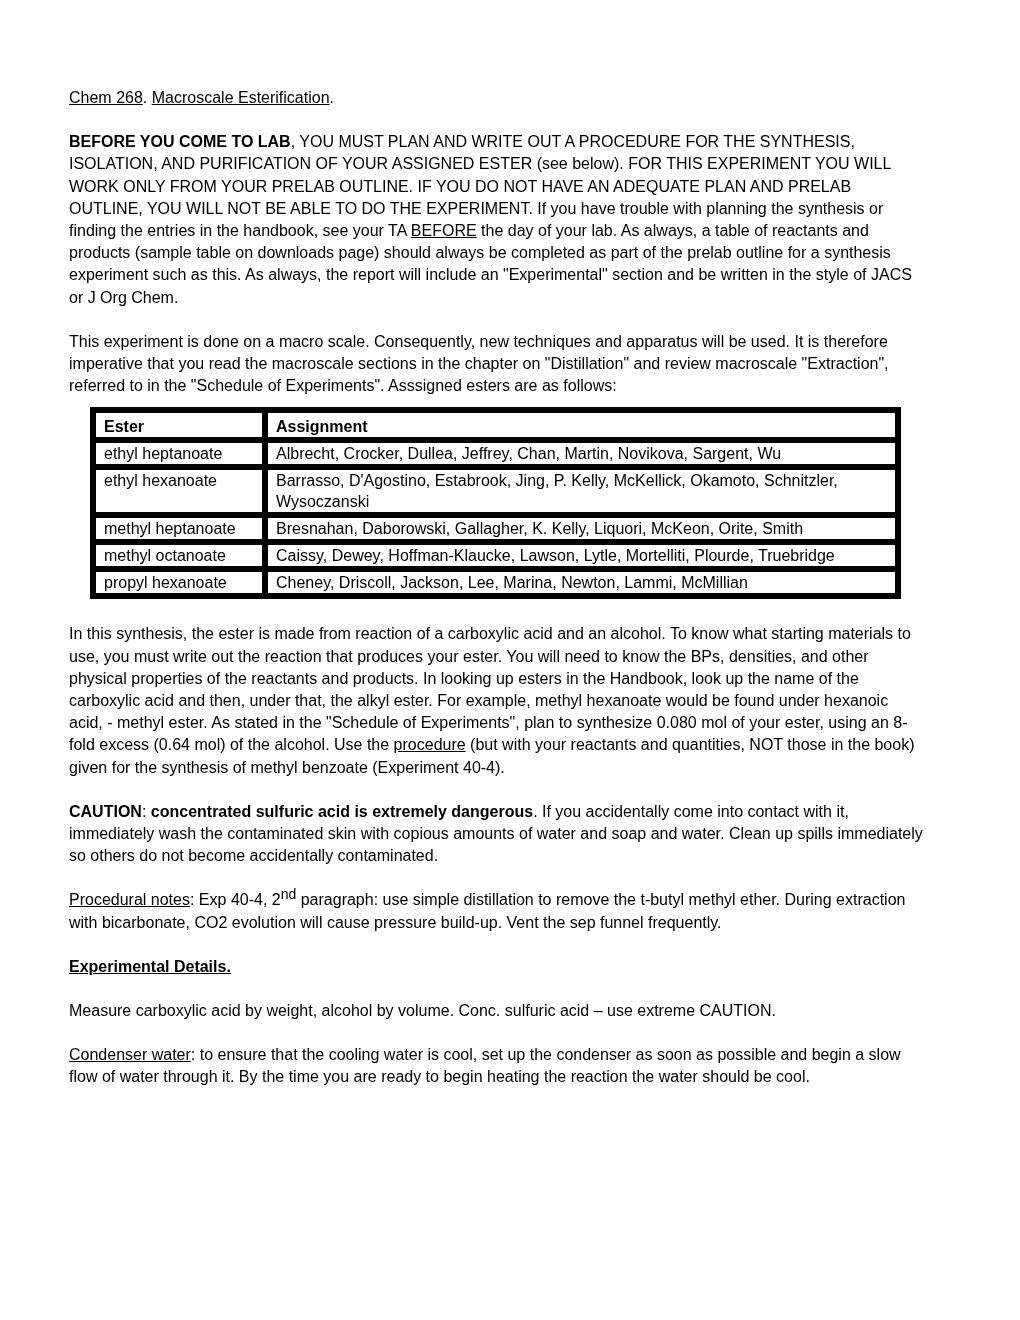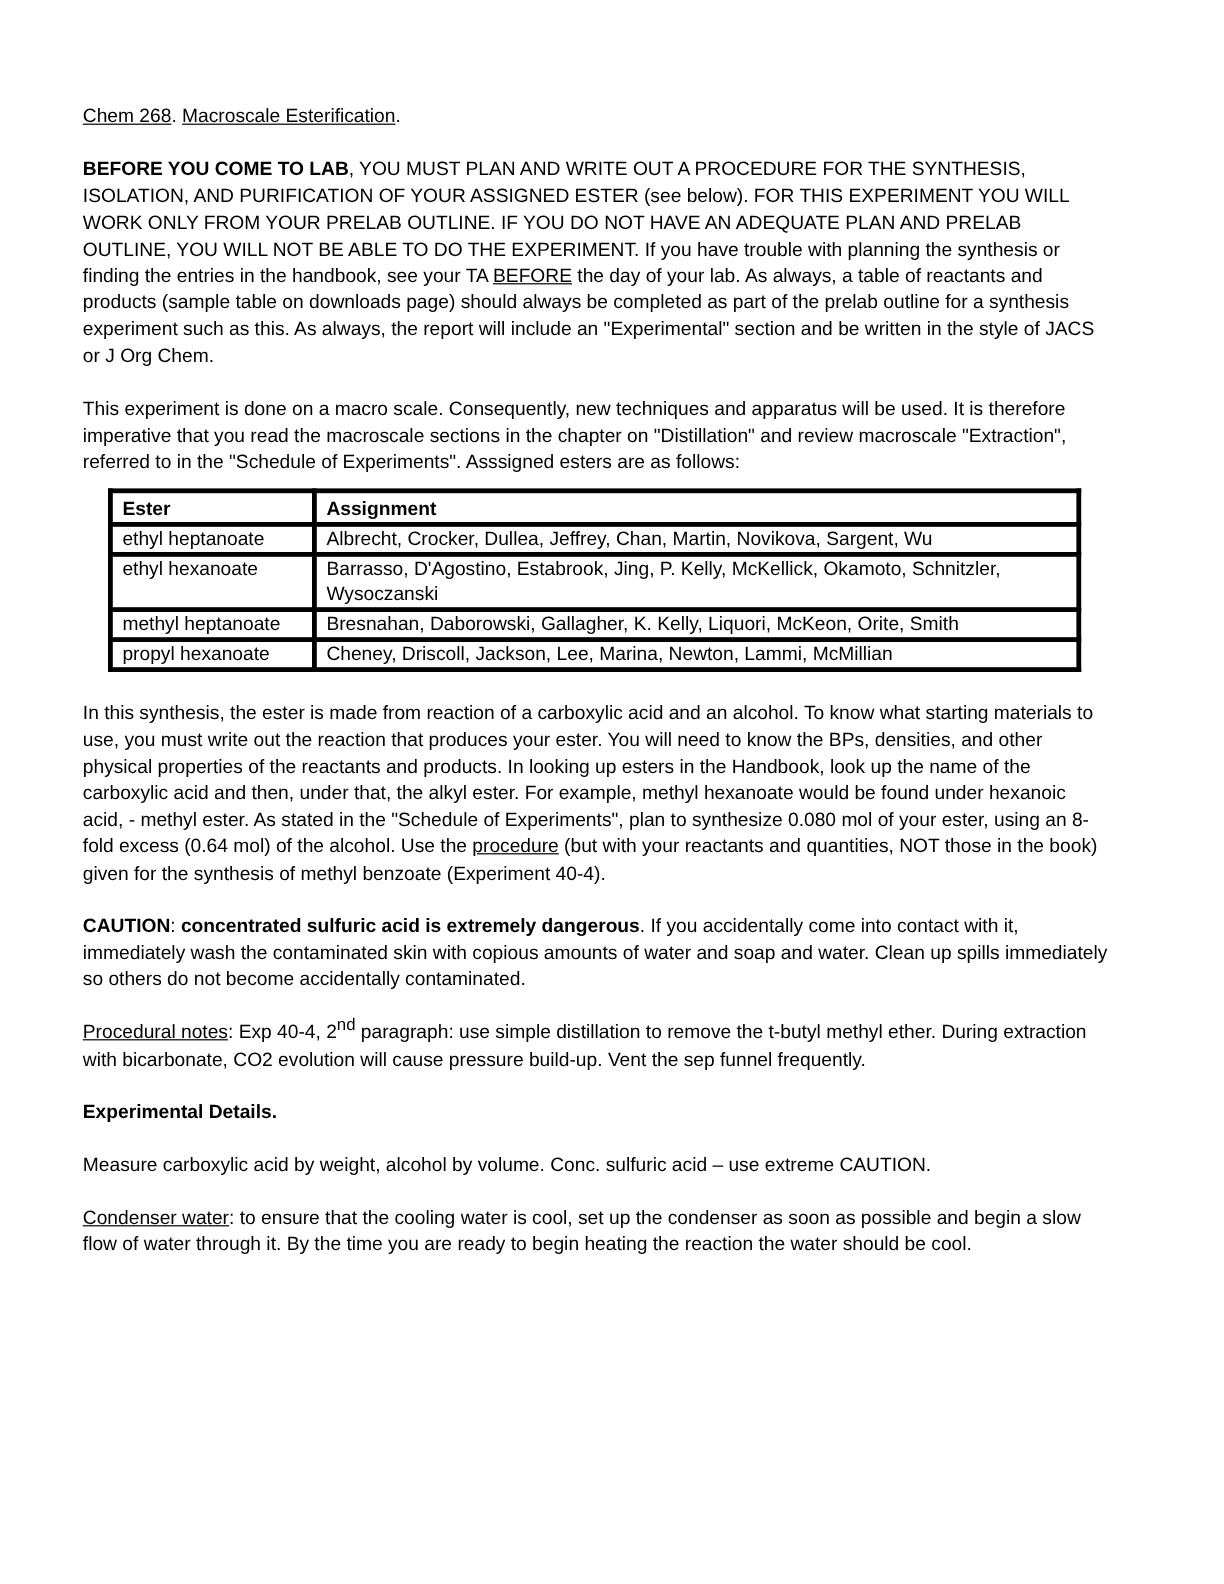--- a/index.html
+++ b/index.html
@@ -12,27 +12,27 @@
   p { margin: 0; }
   .title { margin-bottom: 22px; }
   .block { margin-bottom: 22px; }
   u, .u { text-decoration: underline; }
   b, .b { font-weight: bold; }
   table.esters {
     border-collapse: collapse; margin-left: 21px; width: 811px;
     margin-bottom: 24px; margin-top: 10px;
   }
   table.esters td, table.esters th {
-    border: 4px solid #000000; padding: 0 8px; vertical-align: top;
+    border: 6px solid #000000; padding: 0 8px; vertical-align: top;
     text-align: left; font-weight: normal; line-height: 21px;
   }
   table.esters th { font-weight: bold; padding-top: 3px; }
   table.esters .col1 { width: 150px; padding-left: 8px; }
   sup { font-size: 14px; line-height: 0; vertical-align: super; }
-  .heading { font-weight: bold; margin-bottom: 22px; }
+  .heading { font-weight: bold; margin-bottom: 22px; text-decoration: underline; }
 </style>
 </head>
 <body>
 
 <div class="page">
 
   <p class="title"><u>Chem 268</u><span>. </span><u>Macroscale Esterification</u><span>.</span></p>
 
   <p class="block"><b>BEFORE YOU COME TO LAB</b><span>, YOU MUST PLAN AND WRITE OUT A PROCEDURE FOR THE SYNTHESIS, ISOLATION, AND PURIFICATION OF YOUR ASSIGNED ESTER (see below).  FOR THIS EXPERIMENT YOU WILL WORK ONLY FROM YOUR PRELAB OUTLINE.  IF YOU DO NOT HAVE AN ADEQUATE PLAN AND PRELAB OUTLINE, YOU WILL NOT BE ABLE TO DO THE EXPERIMENT.  If you have trouble with planning the synthesis or finding the entries in the handbook, see your TA </span><u>BEFORE</u><span> the day of your lab. As always, a table of reactants and products (sample table on downloads page) should always be completed as part of the prelab outline for a synthesis experiment such as this.  As always, the report will include an "Experimental" section and be written in the style of JACS or J Org Chem.</span></p>
 
@@ -52,20 +52,24 @@
       </tr>
       <tr>
         <td class="col1">ethyl hexanoate</td>
         <td>Barrasso, D'Agostino, Estabrook, Jing, P. Kelly, McKellick, Okamoto, Schnitzler, Wysoczanski</td>
       </tr>
       <tr>
         <td class="col1">methyl heptanoate</td>
         <td>Bresnahan, Daborowski, Gallagher, K. Kelly, Liquori, McKeon, Orite, Smith</td>
       </tr>
       <tr>
+        <td class="col1">methyl octanoate</td>
+        <td>Caissy, Dewey, Hoffman-Klaucke, Lawson, Lytle, Mortelliti, Plourde, Truebridge</td>
+      </tr>
+      <tr>
         <td class="col1">propyl hexanoate</td>
         <td>Cheney, Driscoll, Jackson, Lee, Marina, Newton, Lammi, McMillian</td>
       </tr>
     </tbody>
   </table>
 
   <p class="block"><span>In this synthesis, the ester is made from reaction of a carboxylic acid and an alcohol. To know what starting materials to use, you must write out the reaction that produces your ester.  You will need to know the BPs, densities, and other physical properties of the reactants and products. In looking up esters in the Handbook, look up the name of the carboxylic acid and then, under that, the alkyl ester. For example, methyl hexanoate would be found under hexanoic acid, - methyl ester.  As stated in the "Schedule of Experiments", plan to synthesize 0.080 mol of your ester, using an 8-fold excess (0.64 mol) of the alcohol. Use the </span><u>procedure</u><span> (but with your reactants and quantities, NOT those in the book) given for the synthesis of methyl benzoate (Experiment 40-4).</span></p>
 
   <p class="block"><b>CAUTION</b><span>:  </span><b>concentrated sulfuric acid is extremely dangerous</b><span>.  If you accidentally come into contact with it, immediately wash the contaminated skin with copious amounts of water and soap and water. Clean up spills immediately so others do not become accidentally contaminated.</span></p>
 

